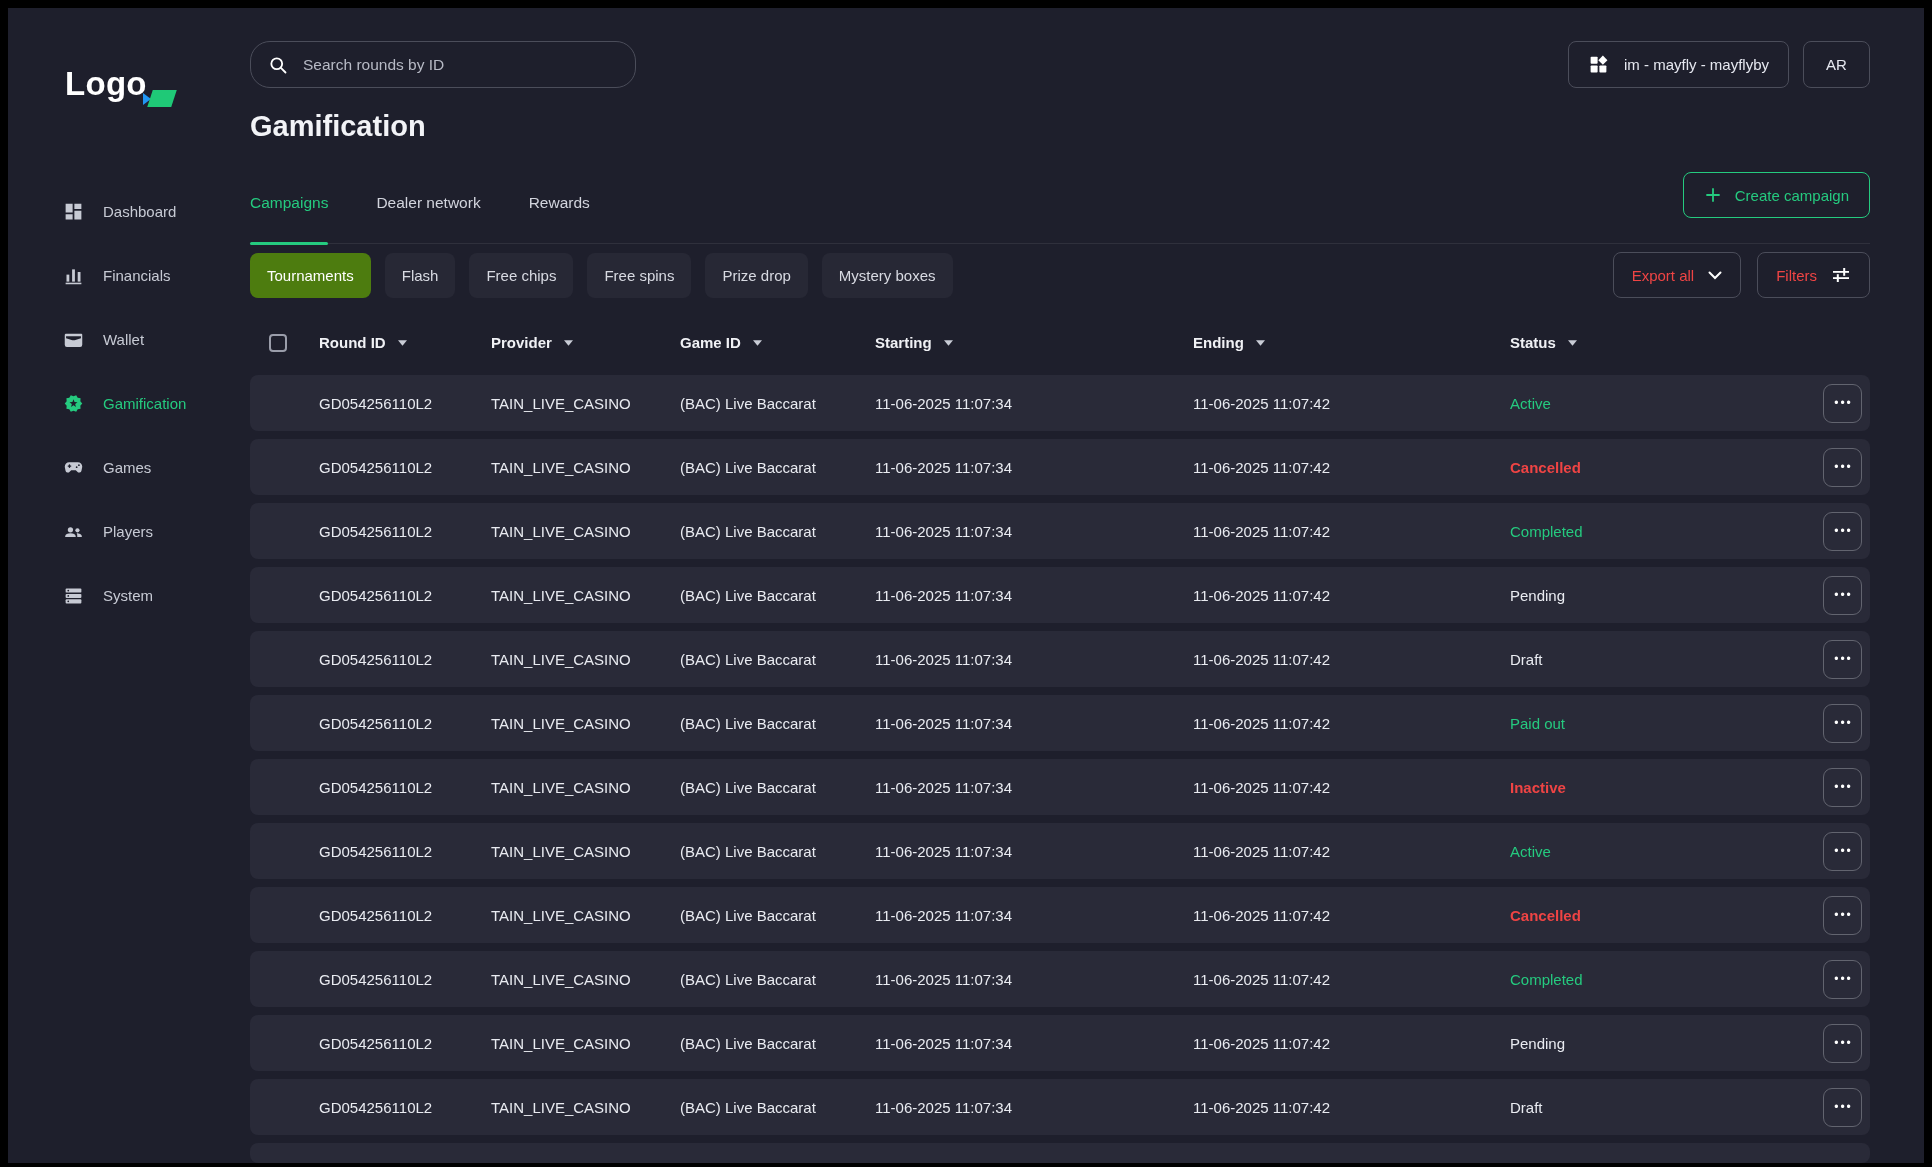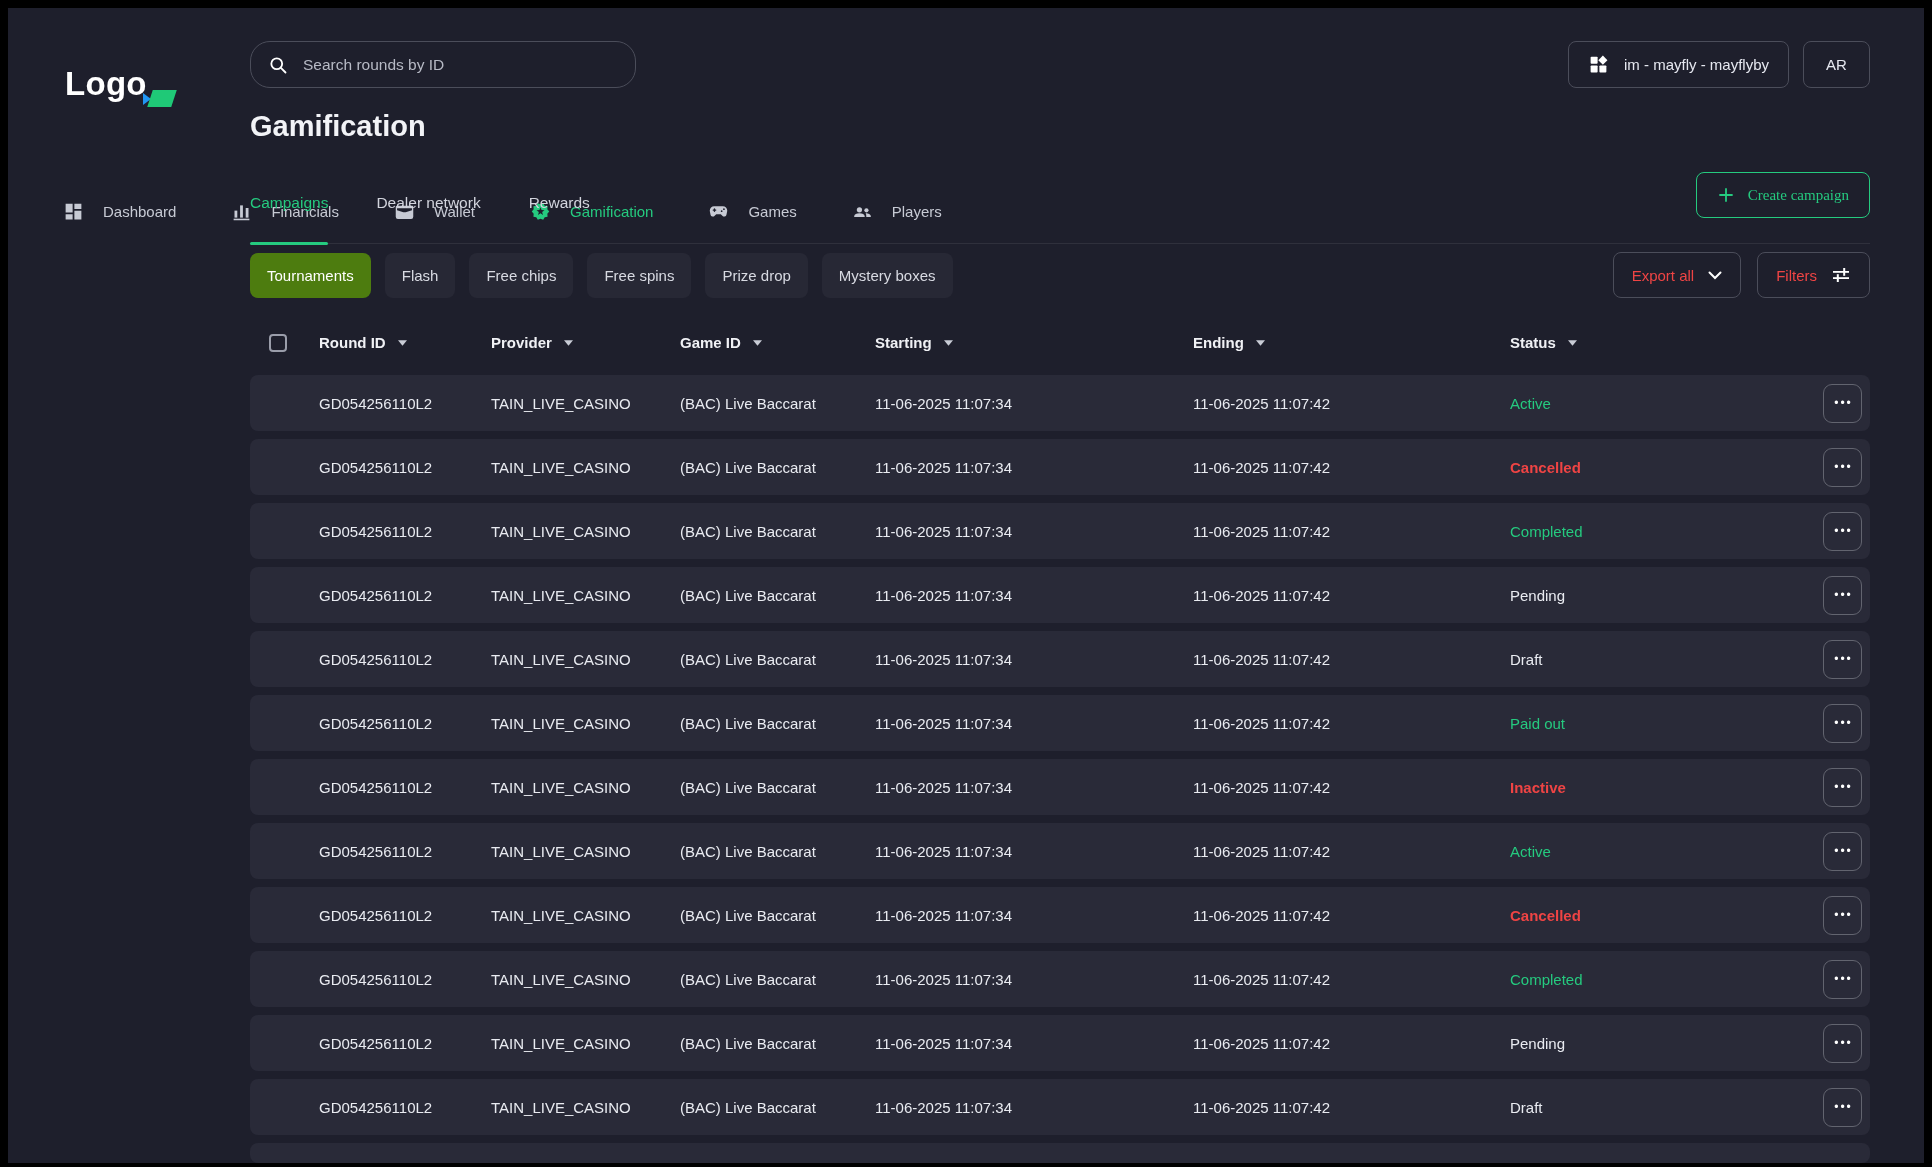--- a/index.html
+++ b/index.html
@@ -14,21 +14,21 @@
   
   .sidebar { width:200px; flex-shrink:0; padding-top:57px; }
   .logo { position:relative; height:46px; padding-left:57px; cursor:pointer; }
   .logo-text { font-size:33px; font-weight:700; color:#fff; letter-spacing:.3px; }
   .logo-mark { position:absolute; left:126px; top:25px; width:40px; height:22px; }
   .logo-tri { position:absolute; left:9px; top:3px; width:0; height:0;
     border-top:6px solid transparent; border-bottom:6px solid transparent; border-left:8px solid #2196f3; }
   .logo-par { position:absolute; left:16px; top:0; width:24px; height:17px;
     background:#1fc977; transform:skewX(-18deg); }
 
-  .nav { margin-top:68px; display:flex; flex-direction:row; }
+  .nav { margin-top:68px; display:flex; flex-direction:column; }
   .nav-item { display:flex; align-items:center; gap:19px; height:64px; padding-left:55px;
     color:#c7cad4; font-size:15px; cursor:pointer; }
   .nav-item svg { width:21px; height:21px; flex-shrink:0; }
   .nav-item.active { color:#25ca7f; }
 
   
   .main { flex:1; min-width:0; padding:0 54px 0 42px; display:flex; flex-direction:column; }
 
   .topbar { margin-top:33px; display:flex; align-items:center; }
   .search { width:386px; height:47px; border:1px solid #4b4d5a; border-radius:20px;
@@ -46,21 +46,21 @@
   .page-title { margin-top:20px; font-size:29px; line-height:37px; font-weight:700; color:#f2f3f7; }
 
   .tabs-row { position:relative; border-bottom:1px solid rgba(255,255,255,.08); }
   .tabs { display:flex; gap:48px; }
   .tab { padding:49px 0 31px; font-size:15.5px; color:#d2d4dd; cursor:pointer; position:relative; }
   .tab.active { color:#25ca7f; }
   .tab.active::after { content:""; position:absolute; left:0; right:0; bottom:-2px; height:3px;
     background:#25ca7f; border-radius:2px; }
   .create-btn { position:absolute; right:0; top:27px; height:46px; padding:0 20px;
     border:1px solid #25ca7f; border-radius:8px; background:transparent; color:#25ca7f;
-    font-size:15px; font-family:Liberation Serif, serif; display:flex; align-items:center; gap:13px; cursor:pointer; }
+    font-size:15px; font-family:Liberation Sans, sans-serif; display:flex; align-items:center; gap:13px; cursor:pointer; }
 
   .chips-row { margin-top:8px; display:flex; align-items:center; gap:14px; }
   .chip { height:45px; padding:0 17px; border-radius:8px; background:#272835; color:#d8dae2;
     font-size:15px; display:flex; align-items:center; cursor:pointer; border:none; font-family:inherit; }
   .chip.active { background:#4d7c0f; color:#fff; }
   .toolbar-right { margin-left:auto; display:flex; gap:16px; }
   .outline-btn { height:46px; border:1px solid #4b4d5a; border-radius:8px; background:transparent;
     color:#ef4444; font-size:15px; font-family:inherit; display:flex; align-items:center;
     gap:14px; padding:0 18px; cursor:pointer; }
 
@@ -141,20 +141,31 @@
         <span>Games</span>
       </div>
       <div class="nav-item">
         <svg viewBox="0 0 24 24" fill="currentColor">
             <circle cx="8.5" cy="10" r="3"></circle>
             <circle cx="16.5" cy="10.6" r="2.4"></circle>
             <path d="M2.5 17.5c0-2.2 2.7-3.6 6-3.6s6 1.4 6 3.6v.9h-12z"></path>
             <path d="M15.6 14.1c2.9.1 5.9 1.4 5.9 3.4v.9h-5.2v-1.6c0-1-.3-1.9-.7-2.7z"></path>
           </svg>
         <span>Players</span>
+      </div>
+      <div class="nav-item">
+        <svg viewBox="0 0 24 24" fill="currentColor">
+            <rect x="3" y="4" width="18" height="4.6" rx="1"></rect>
+            <rect x="3" y="10.2" width="18" height="4.6" rx="1"></rect>
+            <rect x="3" y="16.4" width="18" height="4.6" rx="1"></rect>
+            <circle cx="6" cy="6.3" r="1" fill="#1e1f2c"></circle>
+            <circle cx="6" cy="12.5" r="1" fill="#1e1f2c"></circle>
+            <circle cx="6" cy="18.7" r="1" fill="#1e1f2c"></circle>
+          </svg>
+        <span>System</span>
       </div>
     </nav>
   </aside>
 
   <main class="main">
 
     <div class="topbar">
       <div class="search">
         <svg width="20" height="20" viewBox="0 0 24 24" fill="none" stroke="#fff" stroke-width="2.2" stroke-linecap="round">
             <circle cx="10.5" cy="10.5" r="6.5"></circle>

